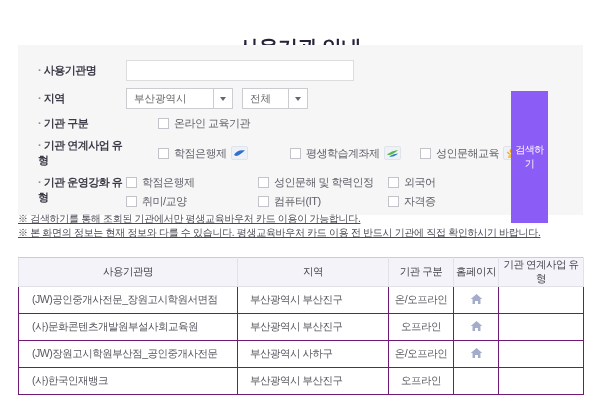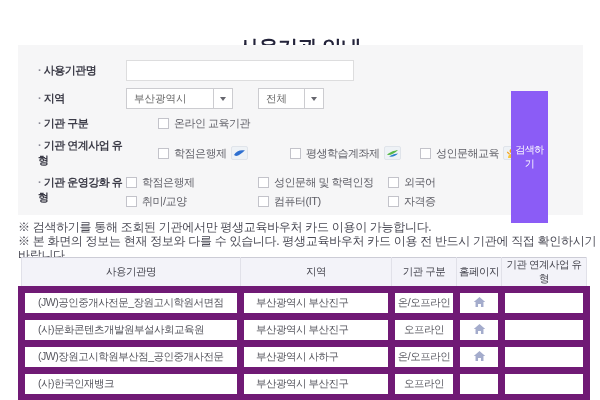--- a/index.html
+++ b/index.html
@@ -11,43 +11,43 @@
   .page-title { text-align:center; padding-top:10px; font-size:20px; font-weight:bold; color:#23233a; letter-spacing:-0.5px;margin-top:24px; }
   .title-underline { width:28px; height:3px; background:#4b51a9; margin:6px auto 0; }
 
   
   .panel { position:absolute; left:18px; top:45px; width:565px; height:170px; background:#f6f6f7; padding:15px 0 0 20px; }
   .form-row { display:flex; align-items:center; margin-bottom:7px; }
   .form-row.top { align-items:flex-start; }
   .form-label { width:88px; flex-shrink:0; font-size:11px; font-weight:bold; color:#3c3c48; letter-spacing:-0.5px; line-height:15px; }
   .form-label::before { content:"· "; color:#8a8a96; }
   .text-input { width:228px; height:21px; border:1px solid #ddddde; background:#fff; font-size:11px; padding:0 6px; color:#555; outline:none; }
-  .sel { display:flex; align-items:center; justify-content:space-between; background:#fff; border:1px solid #ccccd0; height:21px; font-size:10.5px; color:#666; padding-left:7px; margin-right:25px; cursor:pointer; }
+  .sel { display:flex; align-items:center; justify-content:space-between; background:#fff; border:1px solid #ccccd0; height:21px; font-size:10.5px; color:#666; padding-left:7px; margin-right:9px; cursor:pointer; }
   .sel-city { width:107px; } .sel-district { width:66px; }
   .sel-caret { width:19px; height:19px; border-left:1px solid #ccccd0; display:flex; align-items:center; justify-content:center; }
   .caret-shape { width:0; height:0; border-left:3.5px solid transparent; border-right:3.5px solid transparent; border-top:4px solid #66666e; }
   .opts { display:flex; align-items:center; flex-wrap:wrap;padding-left:32px; }
   .opt { display:flex; align-items:center; font-size:11px; color:#5e5e66; letter-spacing:-0.5px; cursor:pointer; }
   .cbx { width:11px; height:11px; border:1px solid #c3c3ca; background:#fff; margin-right:5px; flex-shrink:0; }
   .w1 { width:132px; } .w2 { width:130px; }
   .badge { display:inline-flex; align-items:center; justify-content:center; width:17px; height:14px; background:#eef2f6; border:1px solid #e0e4ea; border-radius:2px; margin-left:4px; }
   .opt-grid { display:flex; flex-direction:column; }
   .opt-line { display:flex; align-items:center; margin-bottom:4px; }
 
   .search-btn { position:absolute; left:493px; top:18px; width:37px; height:132px; background:#8b5cf6; color:#fff;
     font-size:10px; letter-spacing:-0.5px; display:flex; align-items:center; justify-content:center; text-align:center;
     border:none; cursor:pointer;margin-top:28px; }
 
   
-  .notices { position:absolute; left:18px; top:220px; font-size:12px; color:#4a4a55; line-height:14px; letter-spacing:-0.3px; }
+  .notices { position:absolute; left:18px; top:212px; font-size:10px; color:#4a4a55; line-height:14px; letter-spacing:-0.3px;text-decoration:underline; }
 
   
   .results { position:absolute; left:18px; top:257px; width:565px; border-collapse:collapse; table-layout:fixed; }
   .results th { background:#f3f3f9; border:1px solid #e1e1e9; border-top:1px solid #ccccd6; font-size:10.5px; font-weight:normal; color:#46464f; height:24px; letter-spacing:-0.5px; }
-  .results td { border:7px solid #701a75; font-size:10.5px; color:#56565e; height:27px; letter-spacing:-0.5px; background:#fff; }
+  .results td { border:1px solid #701a75; font-size:10.5px; color:#56565e; height:27px; letter-spacing:-0.5px; background:#fff; }
   .results td.c-name { text-align:left; padding-left:13px; }
   .results td.c-region { text-align:left; padding-left:12px; }
   .results td.c-type, .results td.c-home, .results td.c-link { text-align:center; }
   .home-link { display:inline-block; line-height:0; cursor:pointer; }
 </style>
 </head>
 <body>
 
 <div class="viewport">
 

